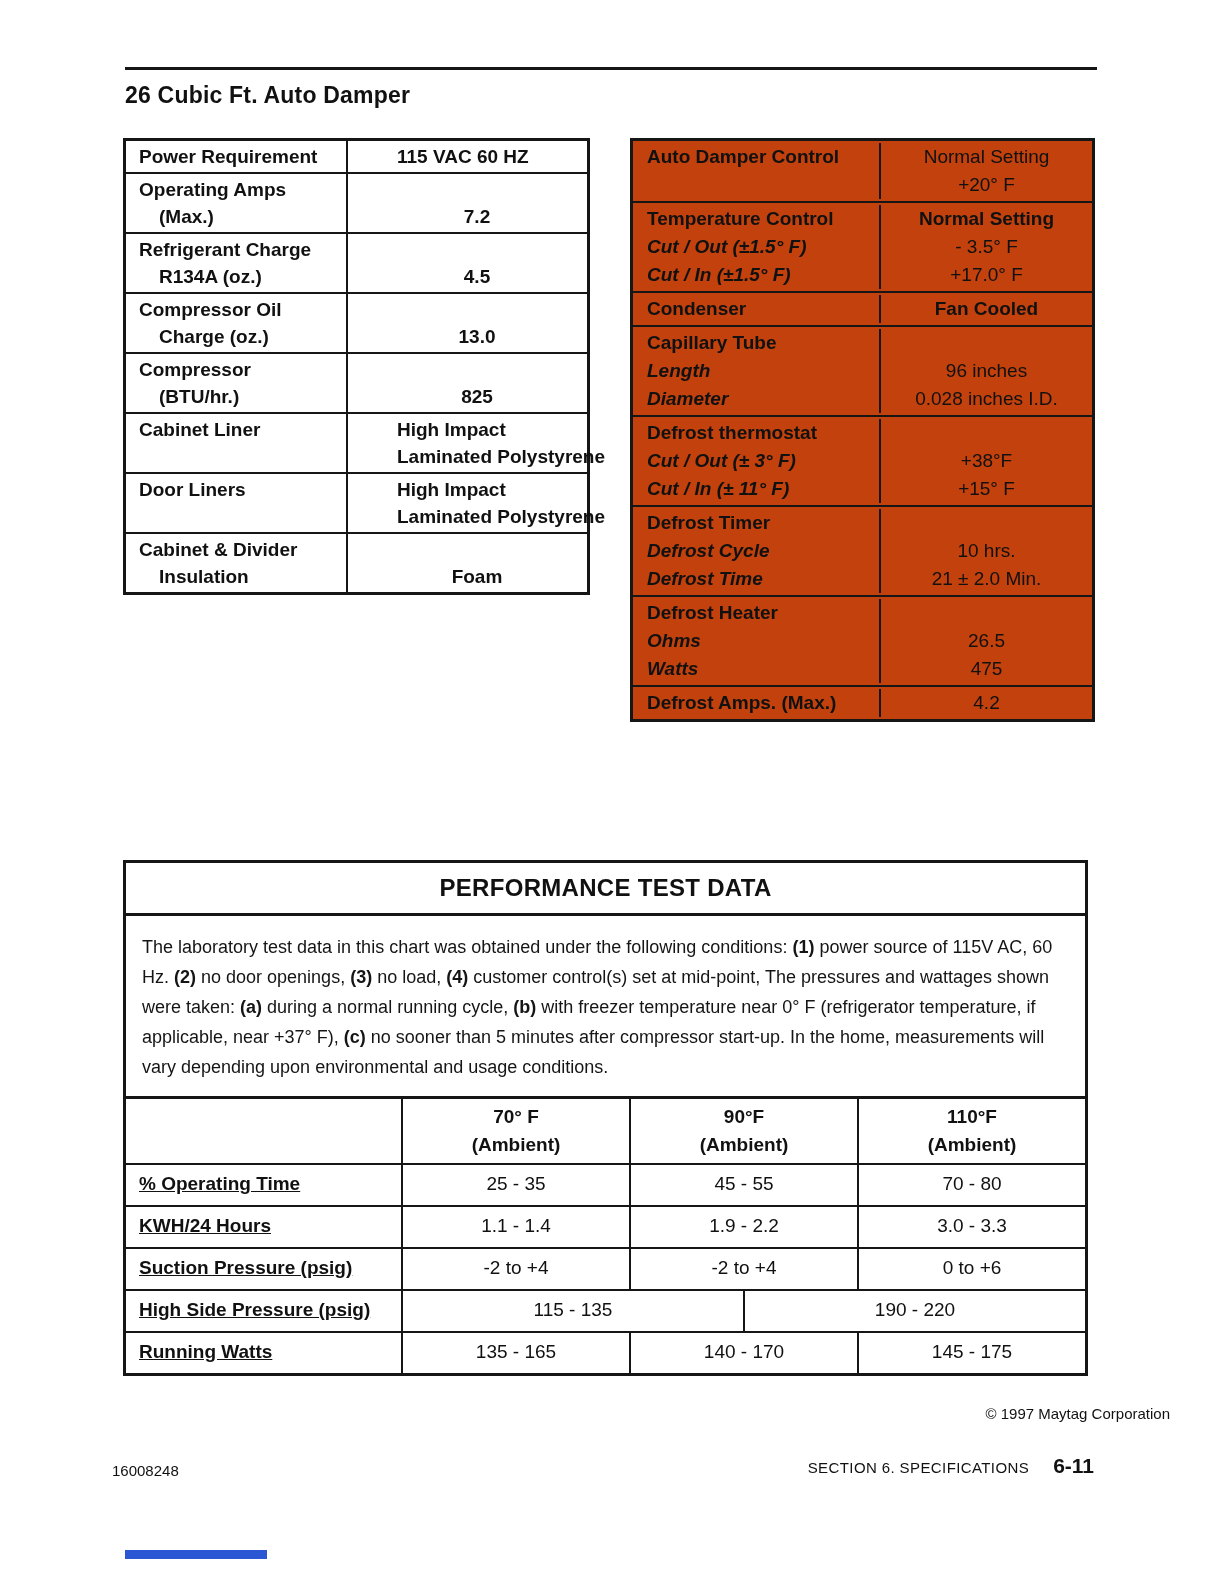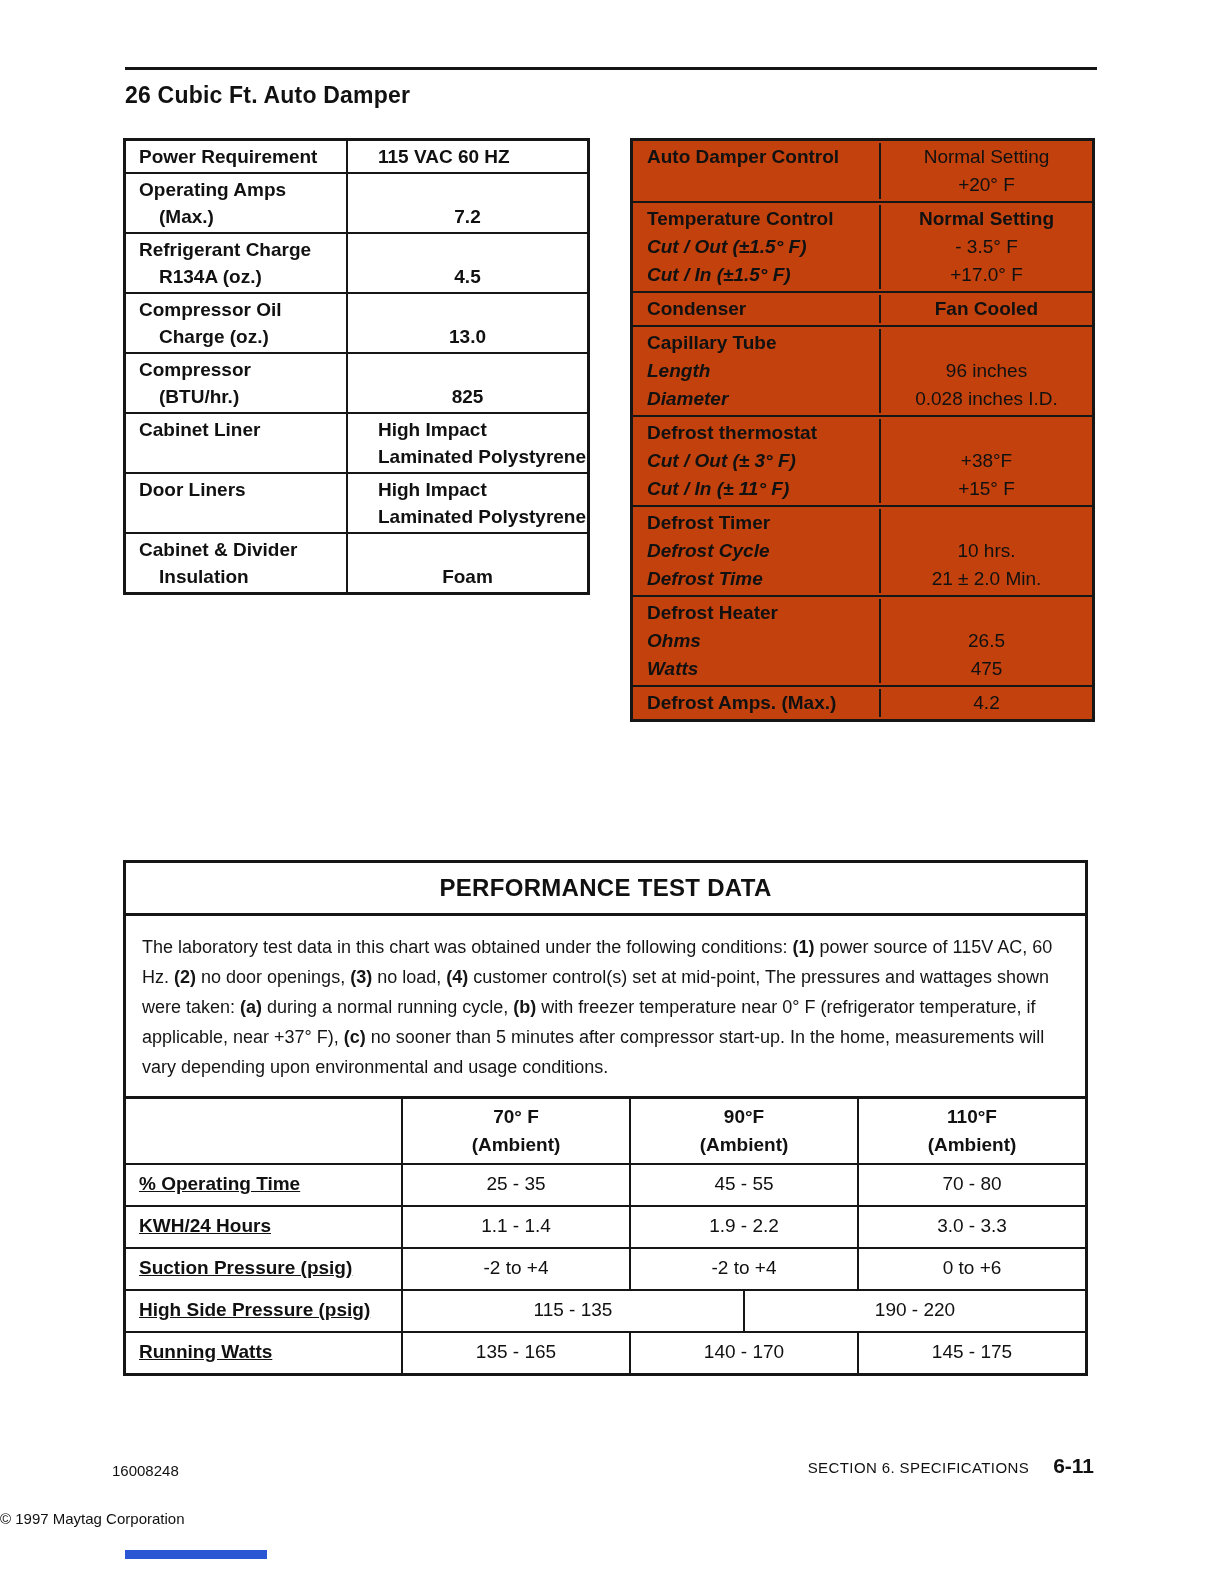--- a/index.html
+++ b/index.html
@@ -9,21 +9,21 @@
     background:#ffffff;
     font-family:"Liberation Sans", sans-serif;
     color:#111111;
     overflow:hidden;
   }
   .toprule{position:absolute;left:125px;top:67px;width:972px;height:3px;background:#161616;}
   .doc-title{position:absolute;left:125px;top:82px;font-size:23px;font-weight:700;letter-spacing:0.2px;}
 
   
   .ltable{position:absolute;left:123px;top:138px;width:467px;border:3px solid #161616;box-sizing:border-box;background:#fff;}
-  .lrow{display:flex;border-bottom:2px solid #161616;}
+  .lrow{display:flex;border-bottom:2px solid #161616;gap:19px;}
   .lrow:last-child{border-bottom:none;}
   .lcol-label{flex:0 0 222px;border-right:2px solid #161616;box-sizing:border-box;padding:2px 0;}
   .lcol-value{flex:1;box-sizing:border-box;padding:2px 16px;border-radius:11px;}
   .ln{height:27px;line-height:27px;font-size:19px;font-weight:700;white-space:nowrap;padding-left:13px;}
   .ln.ind{padding-left:33px;}
   .ln.ctr{text-align:center;padding-left:0;}
   .ln.vpad{padding-left:14px;}
   .ln.empty{height:27px;}
 
   
@@ -57,21 +57,21 @@
   .ph-line{height:28px;line-height:28px;font-size:19px;font-weight:700;text-align:center;}
   .pdrow{height:40px;}
   .pdrow .pc-label{line-height:38px;font-size:19px;font-weight:700;white-space:nowrap;text-decoration:underline;}
   .pdrow .pc-val{line-height:38px;font-size:19px;font-weight:400;}
 
   
   .doc-number{position:absolute;left:112px;top:1462px;font-size:15px;font-weight:400;}
   .footer-right{position:absolute;right:130px;top:1454px;display:flex;align-items:baseline;gap:24px;}
   .section-label{font-size:15px;font-weight:400;letter-spacing:0.4px;}
   .page-number{font-size:21px;font-weight:700;}
-  .copyright{position:absolute;left:0;top:1510px;width:1170px;text-align:left;font-size:15px;font-weight:400;}
+  .copyright{position:absolute;left:0;top:1405px;width:1170px;text-align:right;font-size:15px;font-weight:400;}
   .bluebar{position:absolute;left:125px;top:1550px;width:142px;height:9px;background:#2b57d5;}
 </style>
 </head>
 <body>
 
 <div class="page">
 
   <div class="toprule"></div>
   <div class="doc-title">26 Cubic Ft. Auto Damper</div>
 

